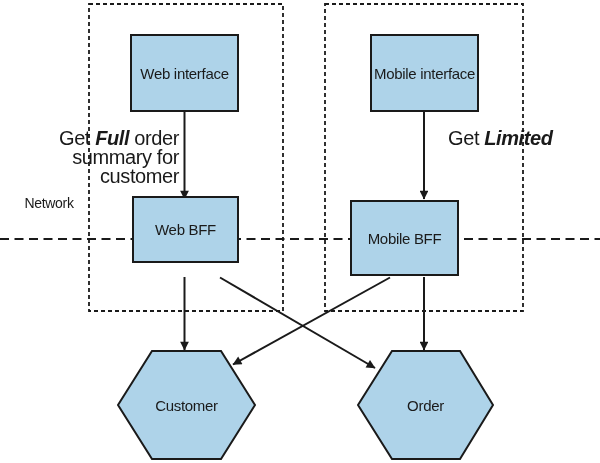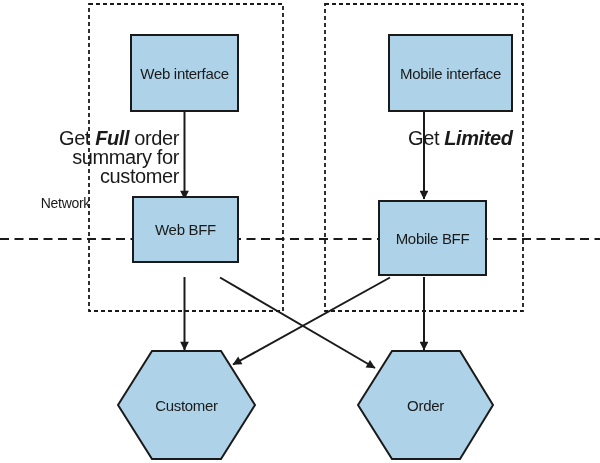--- a/index.html
+++ b/index.html
@@ -29,23 +29,23 @@
     background: #aed3e9;
     border: 2px solid #1a1a1a;
     display: flex;
     align-items: center;
     justify-content: center;
     font-size: 15px;
     letter-spacing: -0.3px;
     text-align: center;
   }
   .node-web-interface   { left: 130px; top: 34px;  width: 109px; height: 78px; }
-  .node-mobile-interface{ left: 388px; top: 34px;  width: 125px; height: 78px; }
+  .node-mobile-interface{ left: 370px; top: 34px;  width: 109px; height: 78px; }
   .node-web-bff         { left: 132px; top: 196px; width: 107px; height: 67px; }
-  .node-mobile-bff      { left: 378px; top: 200px; width: 109px; height: 76px; }
+  .node-mobile-bff      { left: 350px; top: 200px; width: 109px; height: 76px; }
   .hex-label {
     position: absolute;
     width: 119px;
     text-align: center;
     font-size: 15px;
     letter-spacing: -0.3px;
   }
   .hex-label-customer { left: 127px; top: 397px; }
   .hex-label-order    { left: 366px; top: 397px; }
   .req-label {
@@ -53,27 +53,27 @@
     font-size: 20px;
     line-height: 19px;
     letter-spacing: -0.4px;
     white-space: nowrap;
   }
   .req-label em {
     font-style: italic;
     font-weight: bold;
   }
   .req-label-web    { right: 421px; top: 129px; text-align: right; }
-  .req-label-mobile { left: 408px;  top: 129px; text-align: center; }
+  .req-label-mobile { left: 448px;  top: 129px; text-align: center; }
   .perimeter-label {
     position: absolute;
     left: 8px;
     top: 196px;
     width: 82px;
-    text-align: right;
+    text-align: center;
     font-size: 14px;
     line-height: 15px;
     letter-spacing: -0.3px;
   }
 </style>
 </head>
 <body>
 
 <div class="canvas">
 

